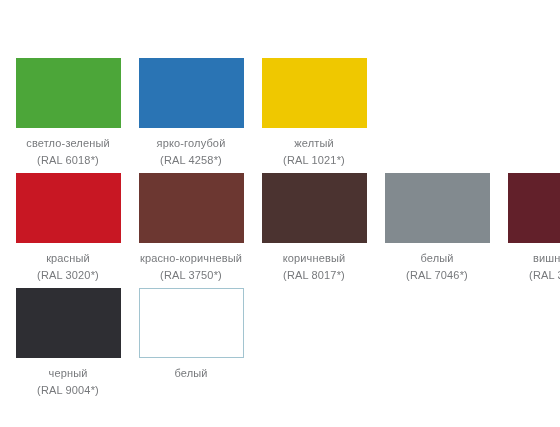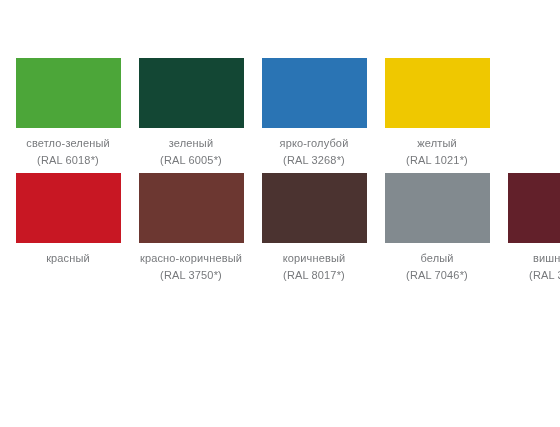--- a/index.html
+++ b/index.html
@@ -69,46 +69,40 @@
 <div class="palette">
   <div class="row">
       <div class="cell">
         <div class="swatch" style="background-color: rgb(76, 166, 57);"></div>
         <div class="cell-labels">
           <span class="color-name">светло-зеленый</span>
           <span class="color-code">(RAL 6018*)</span>
         </div>
       </div>
       <div class="cell">
-        <div class="swatch" style="background-color: rgb(19, 71, 52);"></div>
-        <div class="cell-labels">
-          <span class="color-name">зеленый</span>
-          <span class="color-code">(RAL 6005*)</span>
-        </div>
-      </div>
-      <div class="cell">
         <div class="swatch" style="background-color: rgb(42, 116, 180);"></div>
         <div class="cell-labels">
           <span class="color-name">ярко-голубой</span>
-          <span class="color-code">(RAL 3268*)</span>
+          <span class="color-code">(RAL 4258*)</span>
         </div>
       </div>
       <div class="cell">
         <div class="swatch" style="background-color: rgb(239, 200, 0);"></div>
         <div class="cell-labels">
           <span class="color-name">желтый</span>
           <span class="color-code">(RAL 1021*)</span>
         </div>
       </div>
     </div>
   <div class="row">
       <div class="cell">
         <div class="swatch" style="background-color: rgb(200, 23, 35);"></div>
         <div class="cell-labels">
           <span class="color-name">красный</span>
+          <span class="color-code">(RAL 3020*)</span>
         </div>
       </div>
       <div class="cell">
         <div class="swatch" style="background-color: rgb(108, 55, 49);"></div>
         <div class="cell-labels">
           <span class="color-name">красно-коричневый</span>
           <span class="color-code">(RAL 3750*)</span>
         </div>
       </div>
       <div class="cell">
@@ -126,13 +120,28 @@
         </div>
       </div>
       <div class="cell">
         <div class="swatch" style="background-color: rgb(98, 32, 42);"></div>
         <div class="cell-labels">
           <span class="color-name">вишневый</span>
           <span class="color-code">(RAL 3005*)</span>
         </div>
       </div>
     </div>
+  <div class="row">
+      <div class="cell">
+        <div class="swatch" style="background-color: rgb(46, 46, 51);"></div>
+        <div class="cell-labels">
+          <span class="color-name">черный</span>
+          <span class="color-code">(RAL 9004*)</span>
+        </div>
+      </div>
+      <div class="cell">
+        <div class="swatch outlined" style="background-color: rgb(255, 255, 255); border-color: rgb(162, 196, 208);"></div>
+        <div class="cell-labels">
+          <span class="color-name">белый</span>
+        </div>
+      </div>
+    </div>
 </div>
 
 </body></html>

